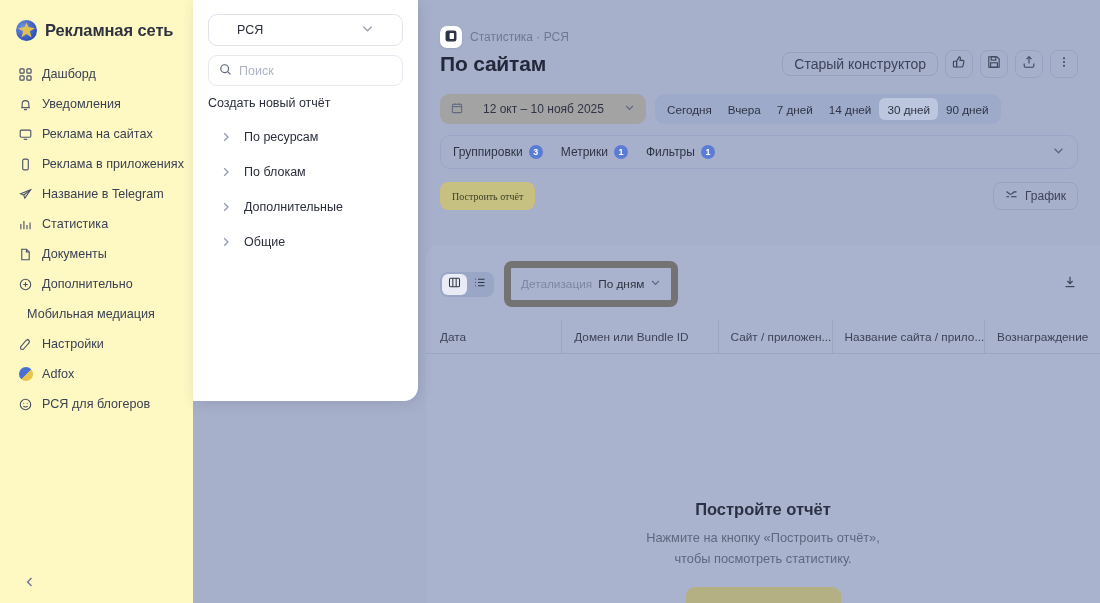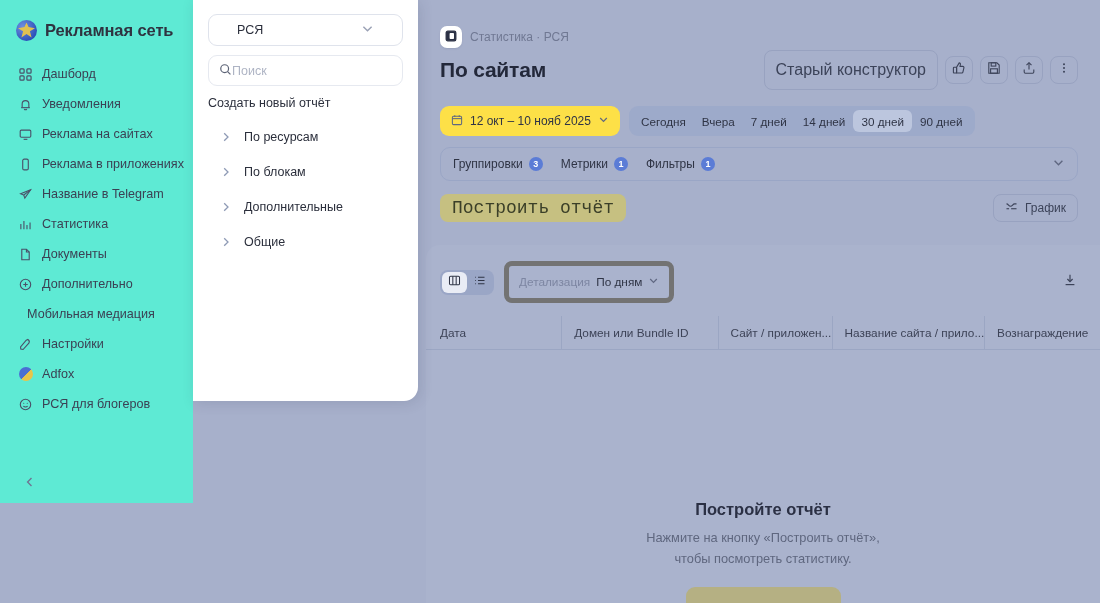--- a/index.html
+++ b/index.html
@@ -6,22 +6,22 @@
   html, body {
     width: 1100px; height: 603px;
     font-family: "Liberation Sans", sans-serif;
     overflow: hidden;
     background: #a7b0cb;
   }
   .app { position: relative; width: 1100px; height: 603px; background: #a7b0cb; }
 
   
   .sidebar {
-    position: absolute; left: 0; top: 0; width: 193px; height: 503px;
-    background: #5eead4;
+    position: absolute; left: 0; top: 0; width: 193px; height: 603px;
+    background: #fef9c3;
     padding-top: 14px;
   }
   .brand { display: flex; align-items: center; gap: 8px; padding: 0 0 0 16px; height: 32px; }
   .brand-logo { width: 21px; height: 21px; flex: 0 0 21px; position: relative; }
   .brand-logo .g1 {
     position: absolute; inset: 0; border-radius: 50%;
     background: radial-gradient(circle at 32% 32%, #6f8fe0 0%, #2b4fb8 75%);
   }
   .brand-logo .g2 {
     position: absolute; left: 2px; top: 3px; width: 17px; height: 15px;
@@ -58,21 +58,21 @@
     z-index: 40;
   }
   .select-box {
     height: 32px; border: 1px solid #dfe3ec; border-radius: 9px;
     display: flex; align-items: center; padding: 0 28px;
     font-size: 12.5px; color: #2b2f3c; cursor: pointer; justify-content: space-between;
   }
   .select-box .chev { color: #9aa1b5; }
   .search-box {
     margin-top: 9px; height: 31px; border: 1px solid #e6e9f0; border-radius: 9px;
-    display: flex; align-items: center; padding: 0 10px;
+    display: flex; align-items: center; gap: 7px; padding: 0 10px;
     cursor: text;
   }
   .search-box input {
     border: 0; outline: 0; background: transparent; font-size: 12.5px;
     color: #2b2f3c; width: 100%; font-family: "Liberation Sans", sans-serif;
   }
   .search-box input::placeholder { color: #aeb4c4; }
   .panel-section-title { margin-top: 10px; font-size: 12.5px; color: #2b2f3c; }
   .panel-list { margin-top: 9px; }
   .panel-row {
@@ -89,34 +89,34 @@
     width: 22px; height: 22px; border-radius: 7px; background: #fff;
     display: flex; align-items: center; justify-content: center;
     box-shadow: 0 1px 2px rgba(40,50,80,.10); cursor: pointer;
   }
   .bc-text { font-size: 12px; color: #6a7characters; color: #707893; }
 
   .title-row { display: flex; align-items: center; justify-content: space-between; padding: 2px 22px 0 14px; }
   .page-title { font-size: 21px; font-weight: 700; color: #23283a; letter-spacing: -.2px; }
   .title-actions { display: flex; align-items: center; gap: 7px; }
   .btn-outline {
-    height: 40px; border: 1px solid #98a2c0; border-radius: 8px;
+    height: 24px; border: 1px solid #98a2c0; border-radius: 8px;
     display: flex; align-items: center; padding: 0 11px;
-    font-size: 16px; color: #3c4359; cursor: pointer; background: transparent;
+    font-size: 14px; color: #3c4359; cursor: pointer; background: transparent;
   }
   .icon-btn {
     width: 28px; height: 28px; border: 1px solid #98a2c0; border-radius: 8px;
     display: flex; align-items: center; justify-content: center;
     cursor: pointer; color: #3c4359; background: transparent;
   }
 
   .filter-row { display: flex; align-items: center; gap: 9px; padding: 16px 0 0 14px; }
   .pill {
-    height: 30px; border-radius: 9px; background: #fde047;
-    display: flex; align-items: center; padding: 0 11px; gap: 7px;
+    height: 30px; border-radius: 9px; background: #a3a3a3;
+    display: flex; align-items: center; padding: 0 11px; gap: 20px;
     font-size: 12px; color: #2f3445; cursor: pointer;
   }
   .pill .chev { color: #5d6party; color: #5f6781; }
   .range-group { height: 30px; border-radius: 9px; background: #9daaca; display: flex; align-items: center; padding: 0 4px; }
   .range-chip {
     height: 22px; border-radius: 6px; padding: 0 8px;
     display: flex; align-items: center; font-size: 11.7px; color: #2f3445; cursor: pointer;
   }
   .range-chip.active { background: #bcc6de; }
 
@@ -129,22 +129,22 @@
   .badge {
     min-width: 14px; height: 14px; border-radius: 50%; background: #5b7cd6;
     color: #fff; font-size: 9px; display: flex; align-items: center; justify-content: center;
     padding: 0 3px; font-weight: 700;
   }
   .group-bar .spacer { flex: 1; }
 
   .build-row { display: flex; align-items: center; justify-content: space-between; padding: 13px 22px 0 14px; }
   .btn-build {
     height: 28px; border-radius: 8px; background: #c6c081; color: #3b3f28;
-    display: flex; align-items: center; padding: 0 12px; font-size: 18px; cursor: pointer; border: 0;
-    font-family: Liberation Mono, monospace;
+    display: flex; align-items: center; padding: 0 12px; font-size: 10px; cursor: pointer; border: 0;
+    font-family: Liberation Serif, serif;
   }
   .btn-chart {
     height: 28px; border-radius: 8px; border: 1px solid #98a2c0; background: transparent;
     display: flex; align-items: center; gap: 7px; padding: 0 11px; font-size: 12px; color: #3c4359; cursor: pointer;
   }
 
   
   .table-card {
     position: absolute; left: 0; top: 233px; width: 674px; height: 370px;
     background: #aab3cd; border-radius: 14px 0 0 0;
@@ -153,21 +153,21 @@
   .tt-left { display: flex; align-items: center; gap: 10px; }
   .seg {
     height: 25px; border-radius: 8px; background: #9aa6c6; display: flex; align-items: center; padding: 2px;
   }
   .seg-btn {
     width: 25px; height: 21px; border-radius: 6px; display: flex; align-items: center; justify-content: center;
     cursor: pointer; color: #2f3445;
   }
   .seg-btn.active { background: #e9ecf5; }
   .detail-pill {
-    height: 25px; border-radius: 8px; border: 5px solid #737373; display: flex; align-items: center;
+    height: 25px; border-radius: 8px; border: 7px solid #737373; display: flex; align-items: center;
     gap: 6px; padding: 16px 10px; font-size: 11.8px; color: #2f3445; cursor: pointer;
   }
   .detail-pill .lbl { color: #7d86a2; }
   .dl-btn {
     width: 26px; height: 26px; border-radius: 8px; display: flex; align-items: center; justify-content: center;
     cursor: pointer; color: #3c4359;
   }
 
   .thead {
     display: flex; align-items: center; height: 34px; margin-top: 13px;

